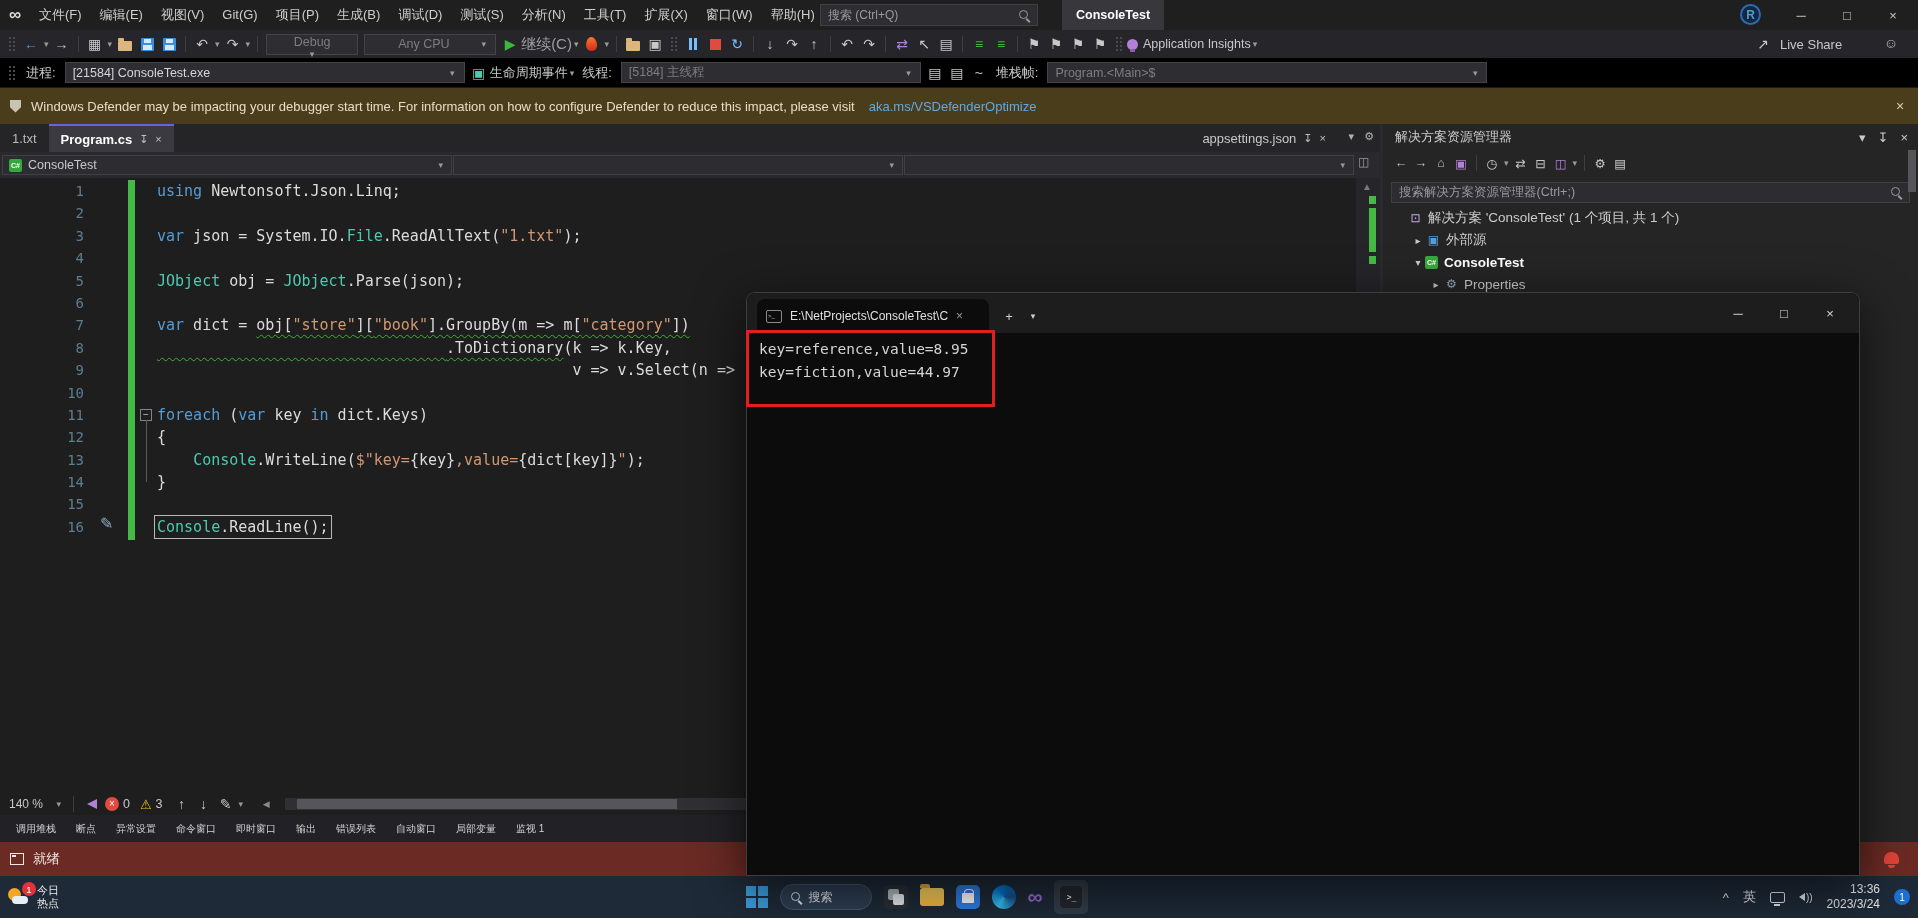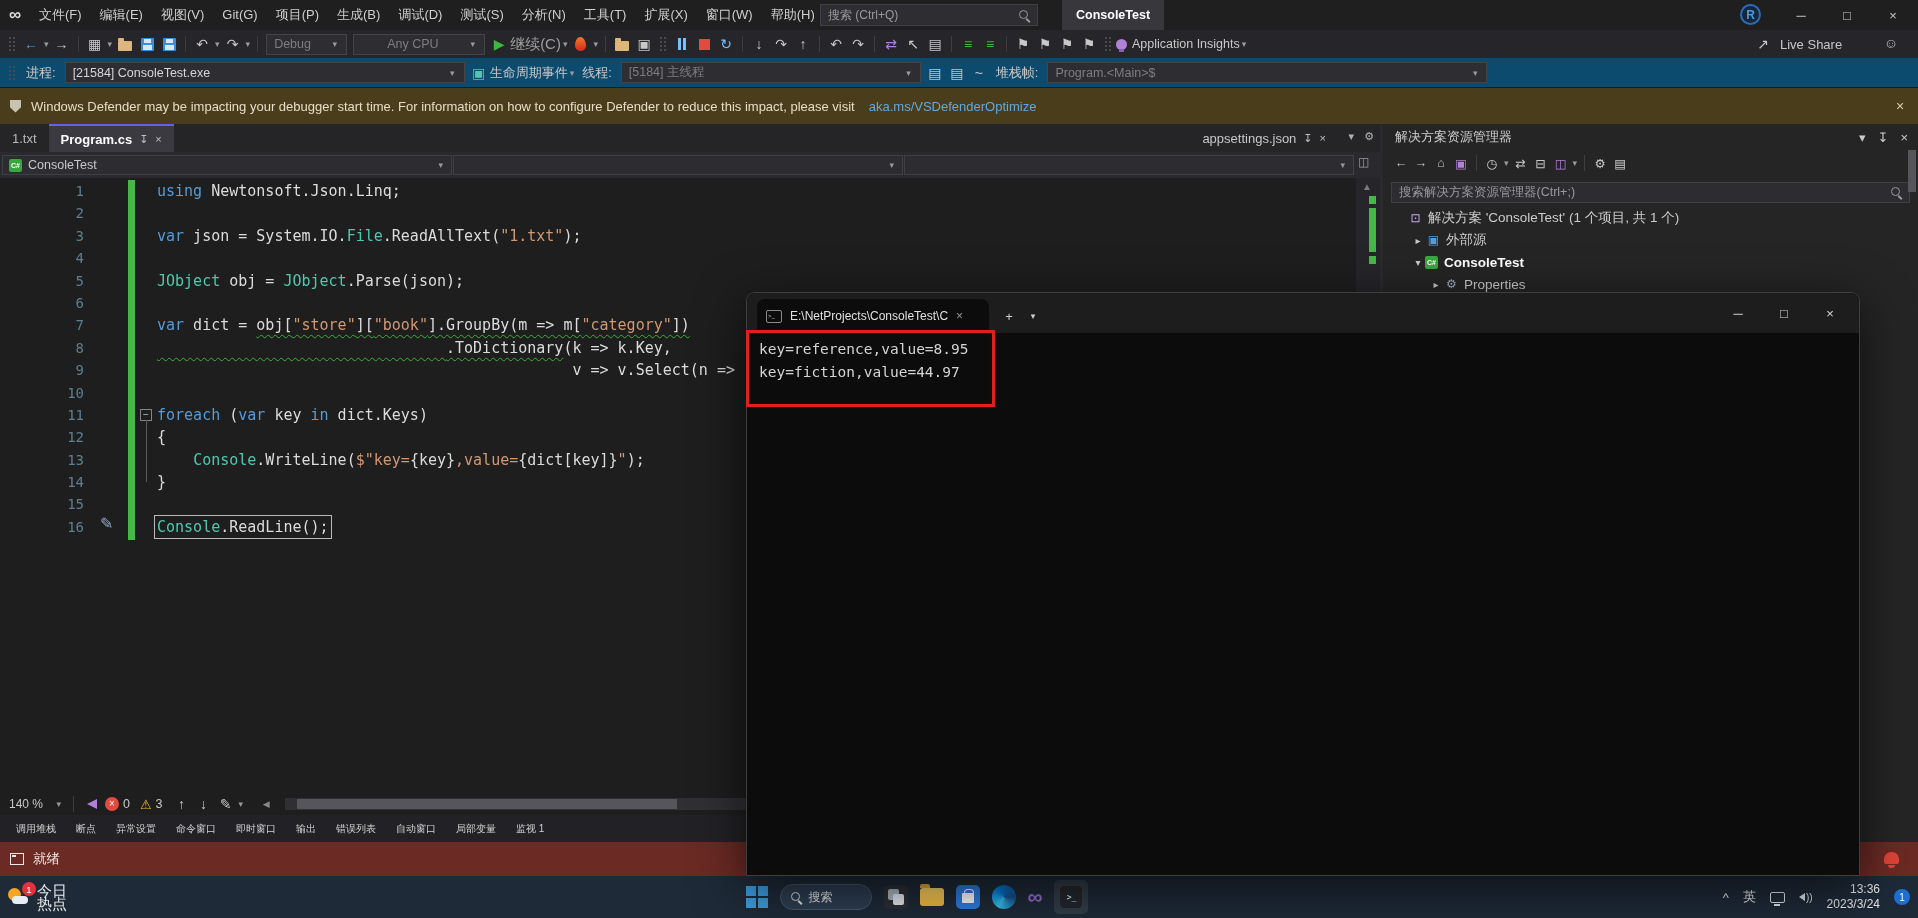--- a/index.html
+++ b/index.html
@@ -20,21 +20,21 @@
            padding:0 7px;font-size:12px;color:#9a9a9a;}
   .ttitle{position:absolute;left:1062px;top:0;height:30px;padding:0 14px;background:#37373c;
           display:flex;align-items:center;font-size:12.5px;font-weight:bold;color:#fff;}
   .avatar{position:absolute;left:1740px;top:4px;width:21px;height:21px;border-radius:50%;
           background:#14273e;border:2px solid #2b6cb5;color:#4e9cd6;font-size:12px;font-weight:bold;
           display:flex;align-items:center;justify-content:center;}
   .wbtn{position:absolute;top:0;width:46px;height:30px;display:flex;align-items:center;
         justify-content:center;color:#c8c8c8;font-size:13px;}
   
   .toolbar{left:0;top:30px;width:1918px;height:28px;background:#26262a;display:flex;align-items:center;padding-left:4px;}
-  .debugbar{left:0;top:58px;width:1918px;height:30px;background:#0c4a6e;display:flex;align-items:center;
+  .debugbar{left:0;top:58px;width:1918px;height:30px;background:#000000;display:flex;align-items:center;
             padding-left:4px;border-bottom:1px solid #1b1b1b;}
   .grip{width:8px;height:16px;margin:0 4px;background:radial-gradient(#4a4a4f 1px,transparent 1.2px);
         background-size:4px 4px;flex:none;}
   .tbi{min-width:22px;height:22px;display:flex;align-items:center;justify-content:center;
        font-size:14px;color:#c8c8c8;flex:none;padding:0 2px;}
   .dd{font-size:9px;color:#9a9a9a;padding:0 2px;flex:none;}
   .tb-combo{height:21px;background:#2d2d32;border:1px solid #434348;display:flex;align-items:center;
             justify-content:space-between;padding:0 7px;font-size:12.5px;color:#7e7e82;margin:0 3px;flex:none;}
   .combo-light{color:#d6d6d6;}
   .lbl{font-size:13px;color:#c8c8c8;margin:0 6px;flex:none;}
@@ -148,21 +148,21 @@
   .console-line{font-family:"DejaVu Sans Mono",monospace;font-size:14.5px;color:#d4d4d4;line-height:23px;padding-left:12px;}
   .redbox{left:746px;top:330px;width:249px;height:77px;border:3px solid #e0201e;z-index:60;}
   
   .taskbar{left:0;top:876px;width:1918px;height:42px;background:#1e2a38;display:flex;align-items:center;}
   .widget{position:absolute;left:8px;top:0;height:42px;display:flex;align-items:center;gap:7px;}
   .wicon{position:relative;width:22px;height:22px;}
   .wsun{position:absolute;left:0;top:2px;width:13px;height:13px;border-radius:50%;background:#f5a623;}
   .wcloud{position:absolute;left:4px;top:10px;width:16px;height:8px;border-radius:5px;background:#e8eef5;}
   .wbadge{position:absolute;left:14px;top:-4px;width:14px;height:14px;border-radius:50%;background:#e4323c;
           color:#fff;font-size:9.5px;display:flex;align-items:center;justify-content:center;}
-  .wtext{font-size:15px;color:#e8e8e8;line-height:13px;}
+  .wtext{font-size:11px;color:#e8e8e8;line-height:13px;}
   .tb-center{position:absolute;left:746px;top:0;height:42px;display:flex;align-items:center;gap:12px;}
   .winlogo{display:grid;grid-template-columns:10px 10px;grid-template-rows:10px 10px;gap:1.5px;}
   .winlogo i{background:#3a9bdc;}
   .tsearchpill{width:92px;height:26px;border-radius:13px;background:#2d3e52;border:1px solid #46586c;
                display:flex;align-items:center;gap:7px;padding:0 10px;font-size:12px;color:#e4e4e4;}
   .taskview{position:relative;width:24px;height:24px;background:#2b2f36;border-radius:5px;}
   .taskview::before{content:"";position:absolute;left:4px;top:4px;width:11px;height:11px;background:#aeb9c4;border-radius:2px;}
   .taskview::after{content:"";position:absolute;left:9px;top:9px;width:11px;height:11px;background:#e6ecf2;border-radius:2px;}
   .tfolder{position:relative;width:24px;height:18px;background:linear-gradient(#ffd969,#f2b53c);border-radius:3px;}
   .tfolder::before{content:"";position:absolute;top:-4px;left:0;width:10px;height:4px;background:#e8a93a;border-radius:2px 2px 0 0;}
@@ -237,21 +237,21 @@
       </span>
     <span class="tbi">
         <span class="save-ico"></span>
       </span>
     <div class="sep"></div>
     <span class="tbi">↶</span>
     <span class="dd">▾</span>
     <span class="tbi dim">↷</span>
     <span class="dd">▾</span>
     <div class="sep"></div>
-    <div class="tb-combo" style="width:81px;">
+    <div class="tb-combo" style="width:92px;flex-direction:column;">
       <span>Debug</span>
       <span class="dd">▾</span>
     </div>
     <div class="tb-combo" style="width:132px;padding-left:33px;">
       <span>Any CPU</span>
       <span class="dd">▾</span>
     </div>
     <span class="tbi" style="color:#3cb83c;">▶</span>
     <span style="font-size:15px;color:#9e9e9e;">继续(C)</span>
     <span class="dd">▾</span>

